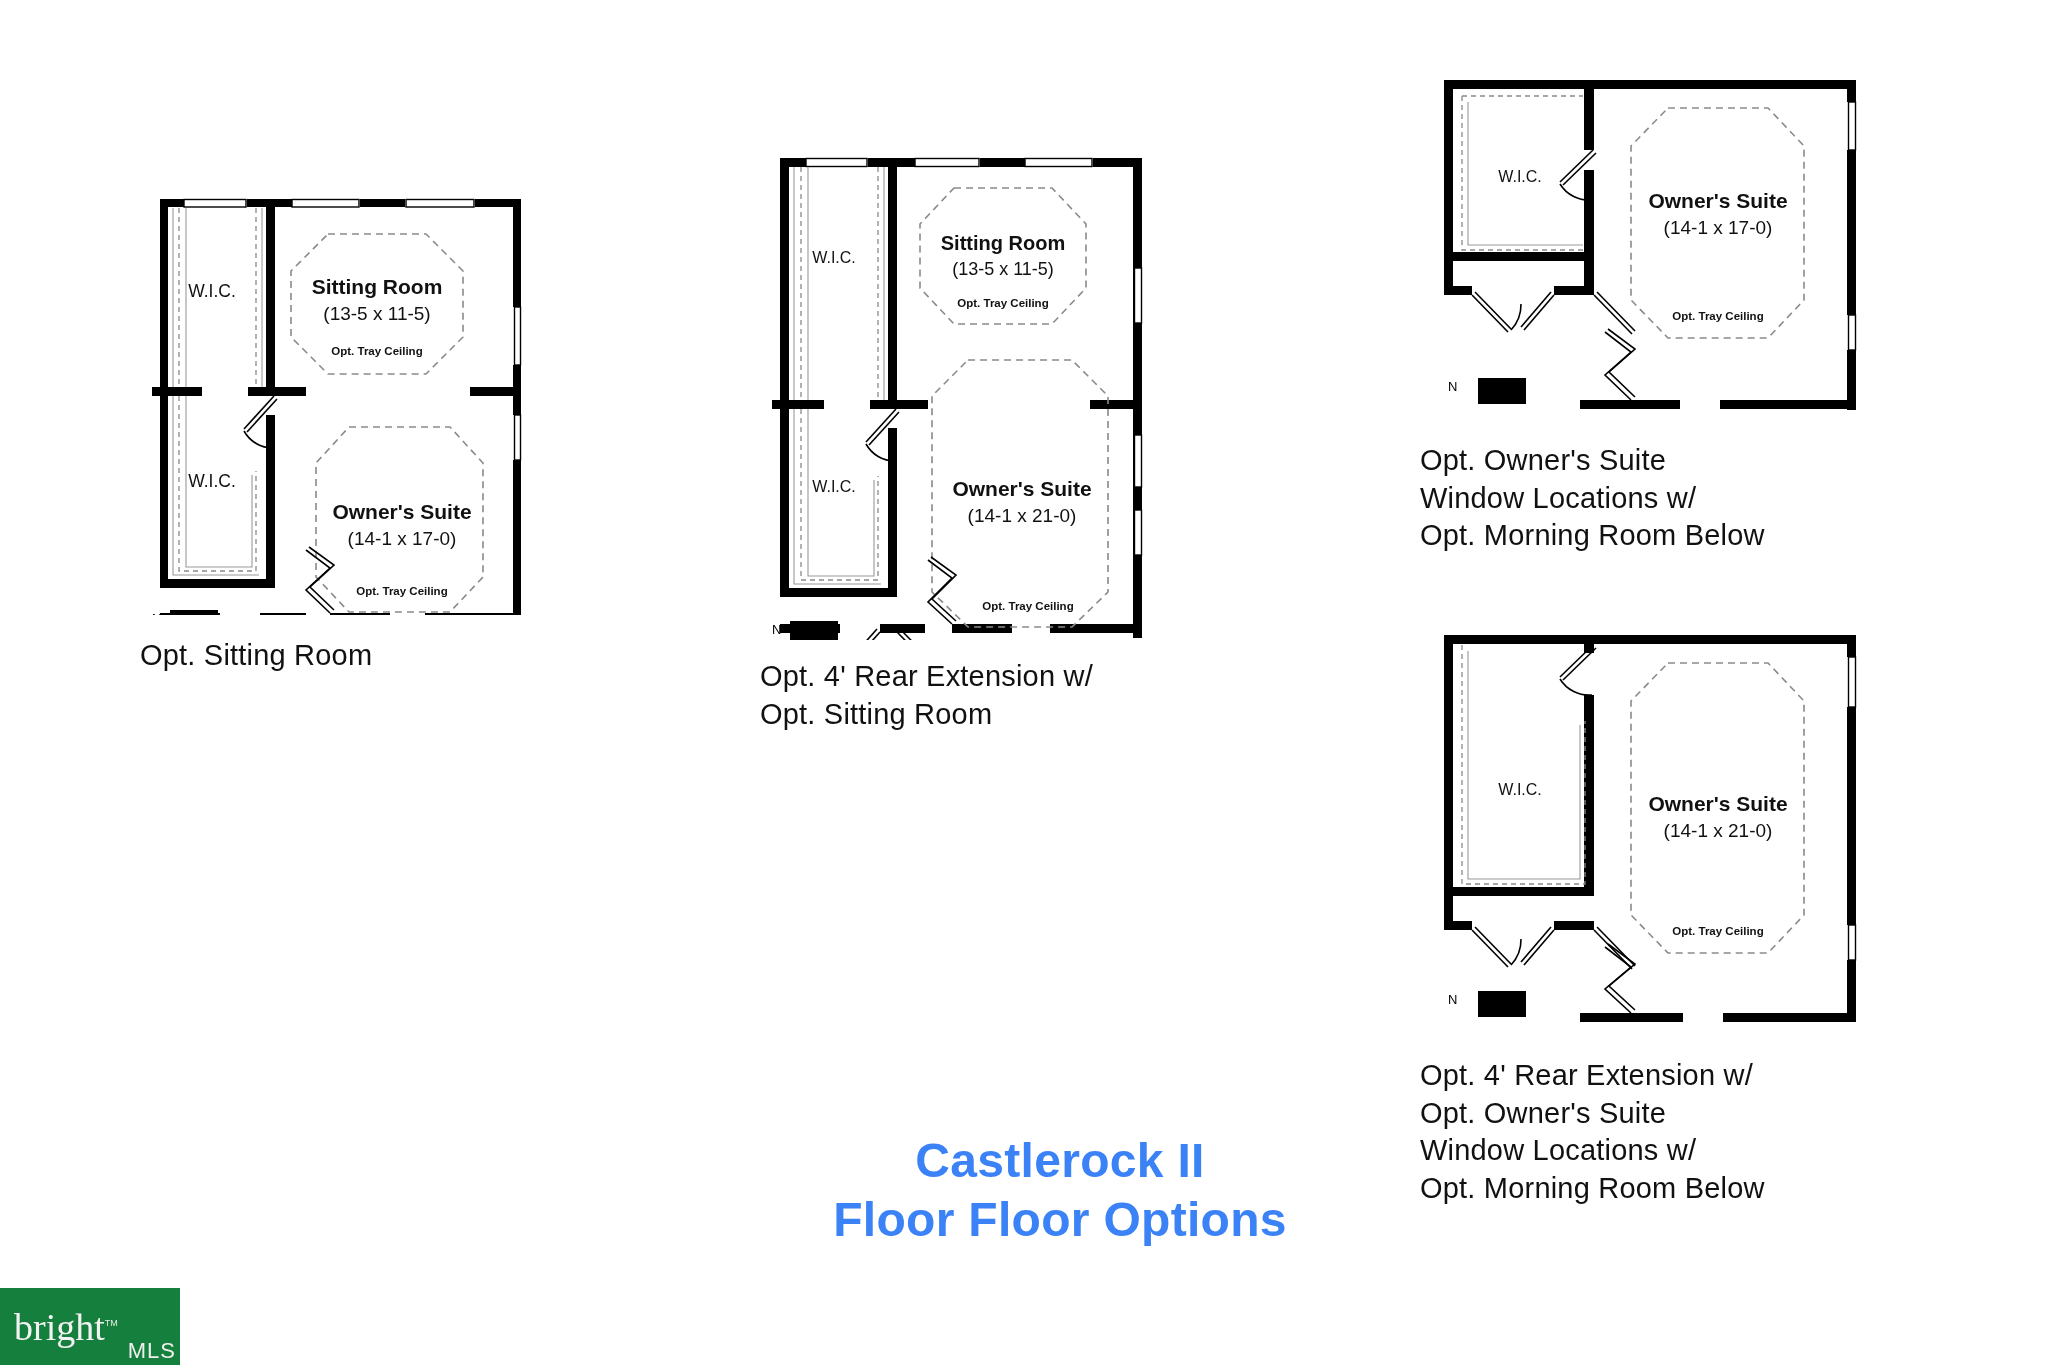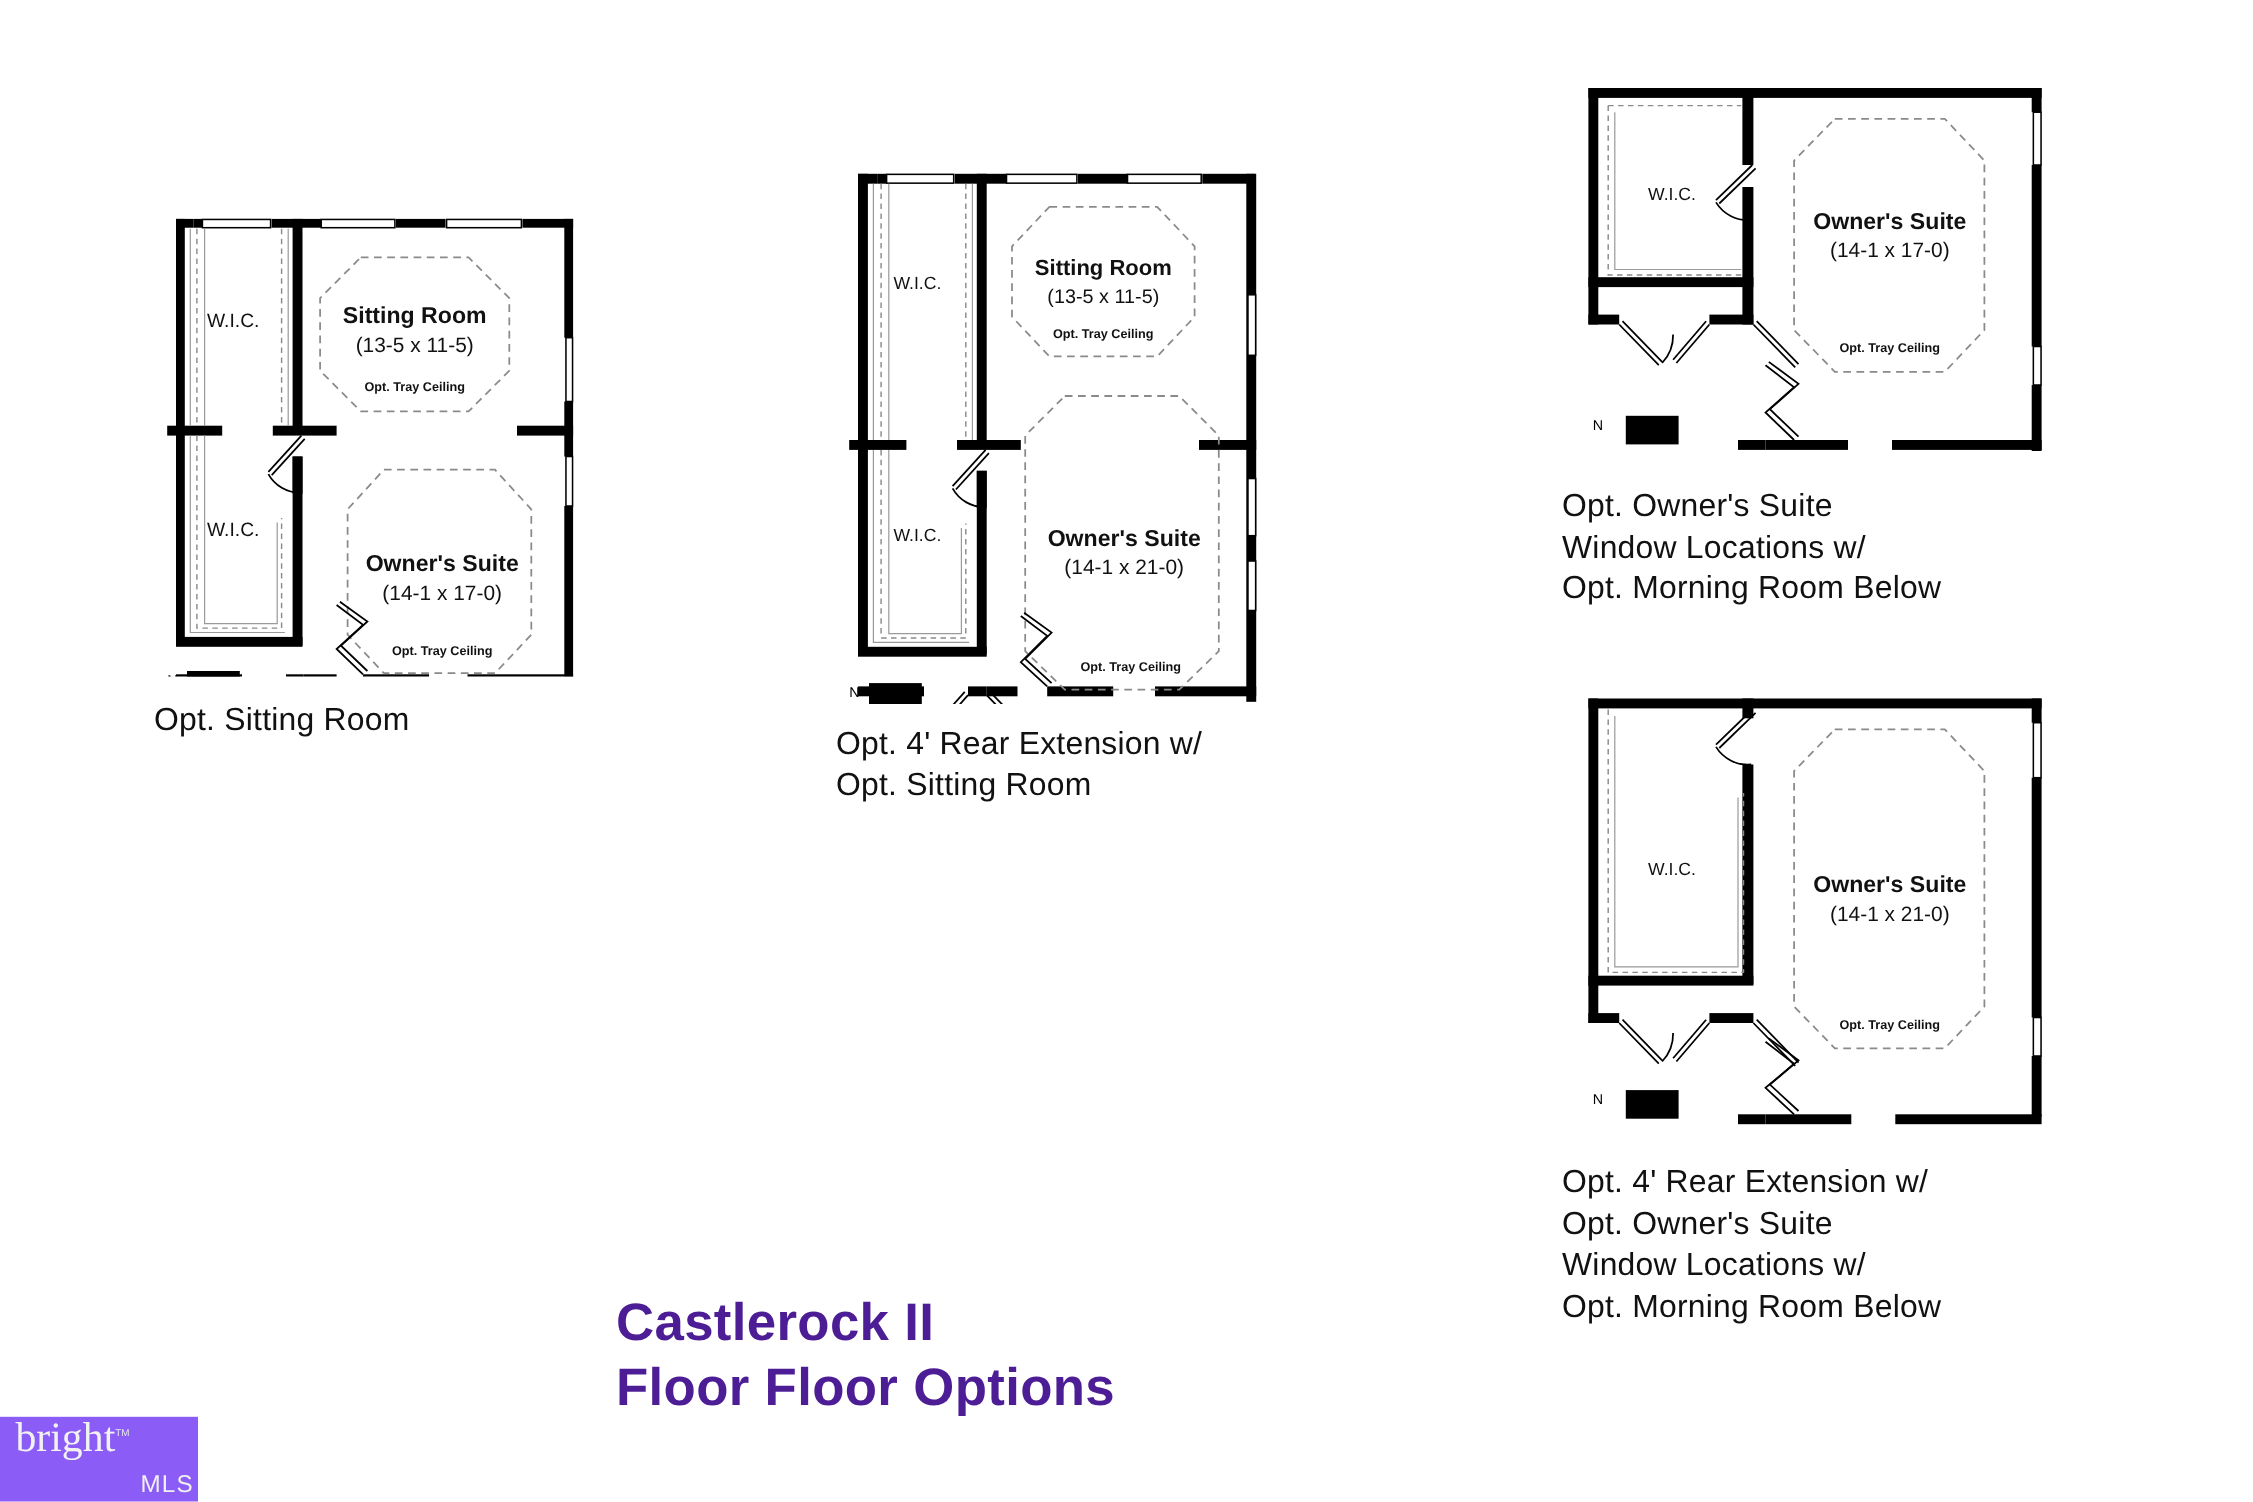--- a/index.html
+++ b/index.html
@@ -23,35 +23,36 @@
   #plan1{left:140px;top:175px;width:460px;}
   #plan1 .caption{font-size:29px;margin-top:22px;}
   #plan2{left:760px;top:140px;width:470px;}
   #plan2 .caption{font-size:29px;margin-top:18px;}
   #plan3{left:1420px;top:60px;width:490px;}
   #plan3 .caption{font-size:29px;margin-top:22px;}
   #plan4{left:1420px;top:615px;width:490px;}
   #plan4 .caption{font-size:29px;margin-top:22px;}
 
   #maintitle{
-    position:absolute;left:560px;top:1174px;width:1000px;
+    position:absolute;left:560px;top:1132px;width:1000px;
+    text-align:center;
     font-family:"Liberation Sans", sans-serif;
     font-weight:700;
     font-size:48px;
     line-height:1.22;
-    color:#4c1d95;
+    color:#3b82f6;
     letter-spacing:.3px;
   }
   #maintitle .t2{display:block;}
 
   #brightmls{
     position:absolute;left:0px;top:1288px;
     width:180px;height:77px;
-    background:#8b5cf6;
-    display:flex;justify-content:flex-start;
+    background:#15803d;
+    display:flex;align-items:center;justify-content:flex-start;
     padding-left:14px;box-sizing:border-box;
   }
   .bm-bright{
     font-family:"Liberation Serif", serif;
     font-size:38px;color:#f2f2f2;line-height:1;position:relative;
   }
   .bm-tm{font-size:9px;vertical-align:super;color:#e9e9e9;font-family:"Liberation Sans",sans-serif;}
   .bm-mls{
     font-family:"Liberation Sans", sans-serif;
     font-size:22px;color:#efefef;margin-left:10px;letter-spacing:1px;margin-top:48px;

